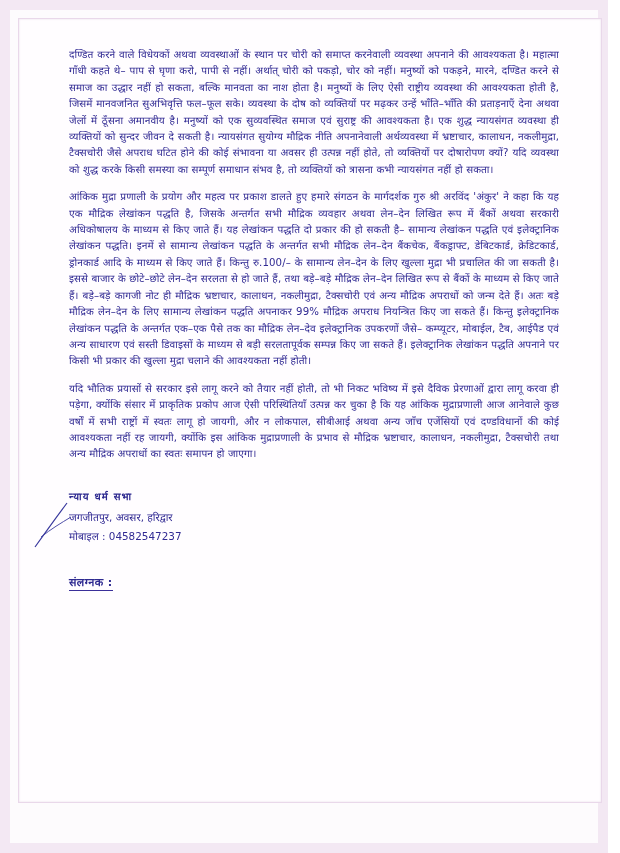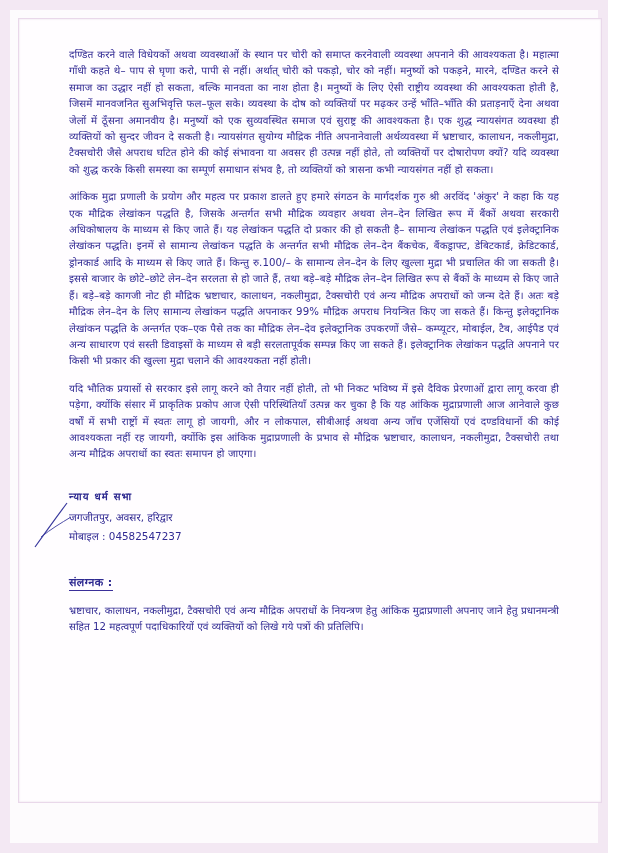--- a/index.html
+++ b/index.html
@@ -116,18 +116,17 @@
           <path d="M4,54 C14,40 24,26 36,10" stroke="#3a3a9e" stroke-width="1.2" fill="none"></path>
           <path d="M10,44 C20,36 30,30 40,24" stroke="#3a3a9e" stroke-width="0.9" fill="none"></path>
         </svg>
         <div class="sign-title">न्याय धर्म सभा</div>
         <div class="sign-line">जगजीतपुर, अवसर, हरिद्वार</div>
         <div class="sign-line">मोबाइल :  04582547237</div>
       </div>
 
       <div>
         <div class="attach-title">संलग्नक :</div>
-        <div class="attach-body">भ्रष्टाचार, कालाधन, नकलीमुद्रा, टैक्सचोरी एवं अन्य मौद्रिक अपराधों के नियन्त्रण हेतु आंकिक मुद्राप्रणाली अपनाए जाने हेतु प्रधानमन्त्री सहित 12 महत्वपूर्ण पदाधिकारियों एवं व्यक्तियों को लिखे गये पत्रों की प्रतिलिपि।</div>
       </div>
 
     </div>
   </div>
 </div>
 
 </body></html>

